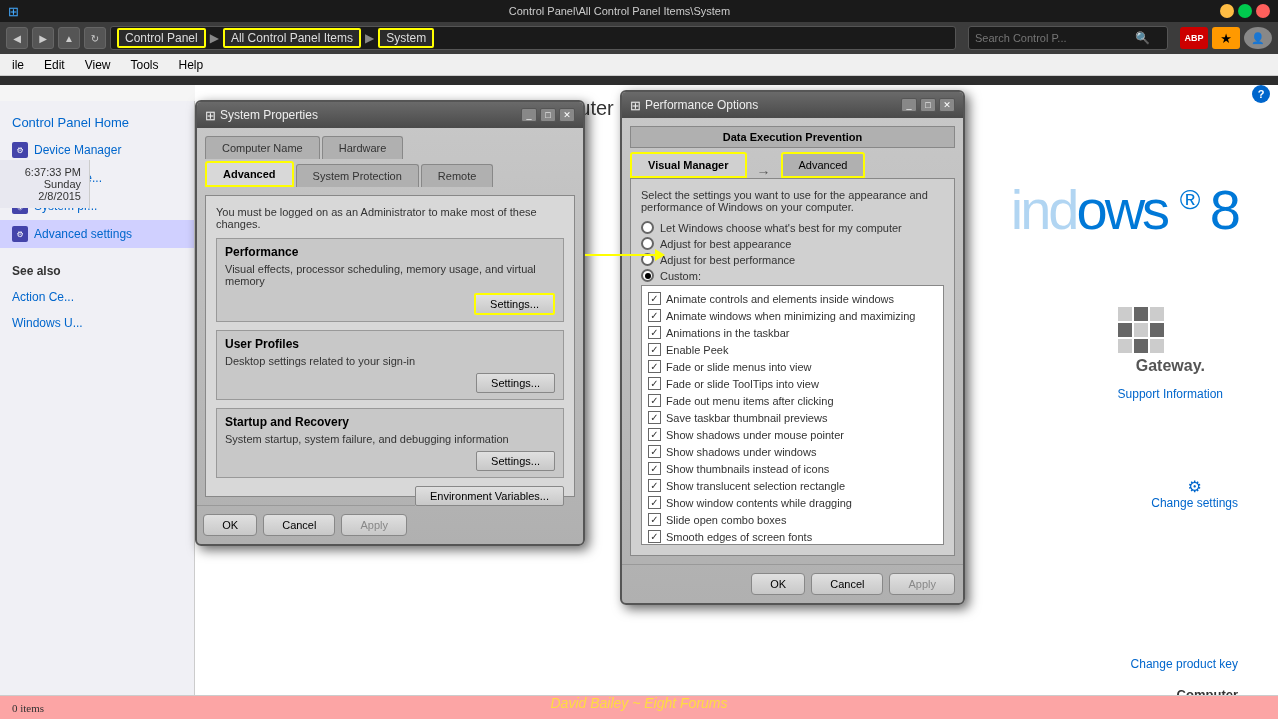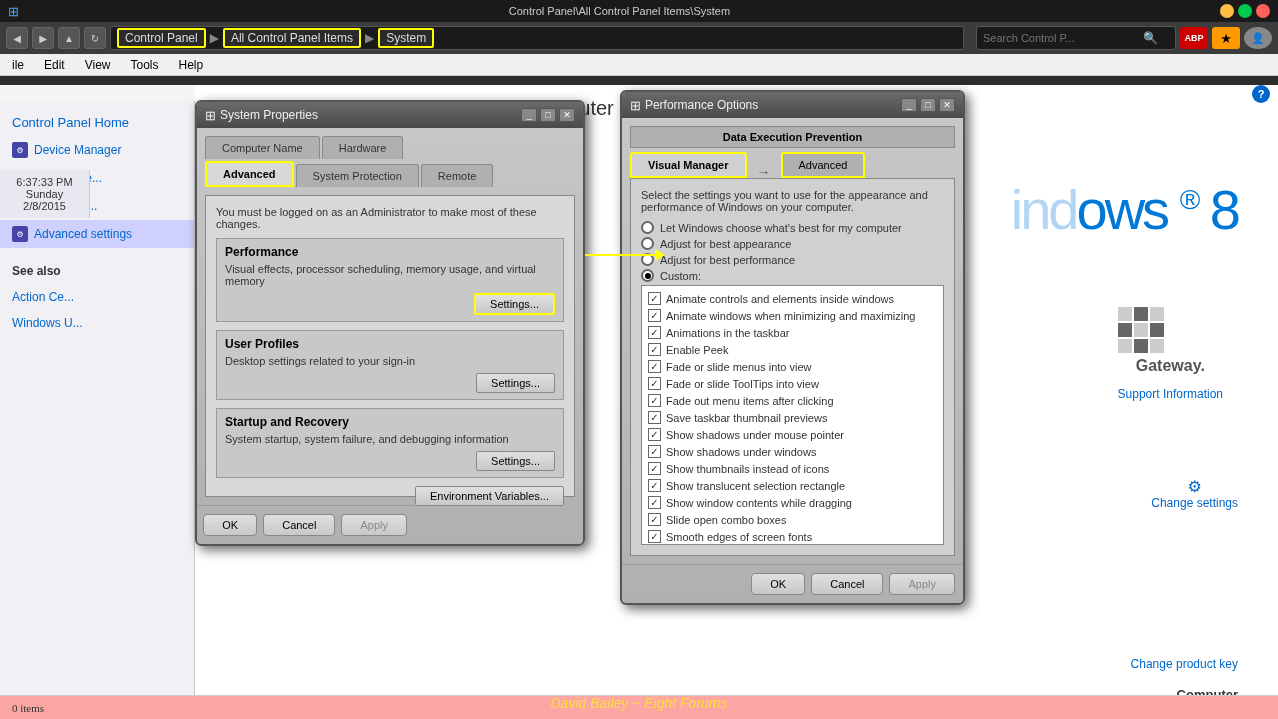--- a/index.html
+++ b/index.html
@@ -215,29 +215,29 @@
     .content-title {
       font-size: 20px;
       font-weight: 300;
       color: #333;
       margin-bottom: 12px;
     }
 
     
     .timestamp {
       position: absolute;
-      top: 93px;
+      top: 83px;
       left: 0;
       width: 90px;
       background: #e8e8f0;
       border-right: 1px solid #ccc;
       padding: 6px 8px;
       font-size: 11px;
       color: #333;
-      text-align: center;
+      text-align: right;
     }
 
     
     .dialog-overlay {
       position: absolute;
       top: 0; left: 0;
       width: 1278px;
       height: 719px;
       pointer-events: none;
       z-index: 200;
@@ -562,21 +562,21 @@
         <span class="breadcrumb-sep">▶</span>
         <span class="breadcrumb-item">All Control Panel Items</span>
         <span class="breadcrumb-sep">▶</span>
         <span class="breadcrumb-item">System</span>
       </div>
     </div>
     <div class="search-box">
       <input class="search-input" placeholder="Search Control P..." style="">
       <span style="color:#ccc; font-size:12px;">🔍</span>
     </div>
-    <div style="margin-left:0; display:flex; gap:4px;">
+    <div style="margin-left:8px; display:flex; gap:4px;">
       <div style="width:28px;height:22px;background:#c00;border-radius:3px;display:flex;align-items:center;justify-content:center;color:white;font-size:9px;font-weight:bold;">ABP</div>
       <div style="width:28px;height:22px;background:#f90;border-radius:3px;display:flex;align-items:center;justify-content:center;font-size:13px;">★</div>
       <div style="width:28px;height:22px;background:#888;border-radius:50%;display:flex;align-items:center;justify-content:center;color:white;font-size:11px;">👤</div>
     </div>
   </div>
   <div class="menu-bar">
     <span class="menu-item">ile</span>
     <span class="menu-item">Edit</span>
     <span class="menu-item">View</span>
     <span class="menu-item">Tools</span>

